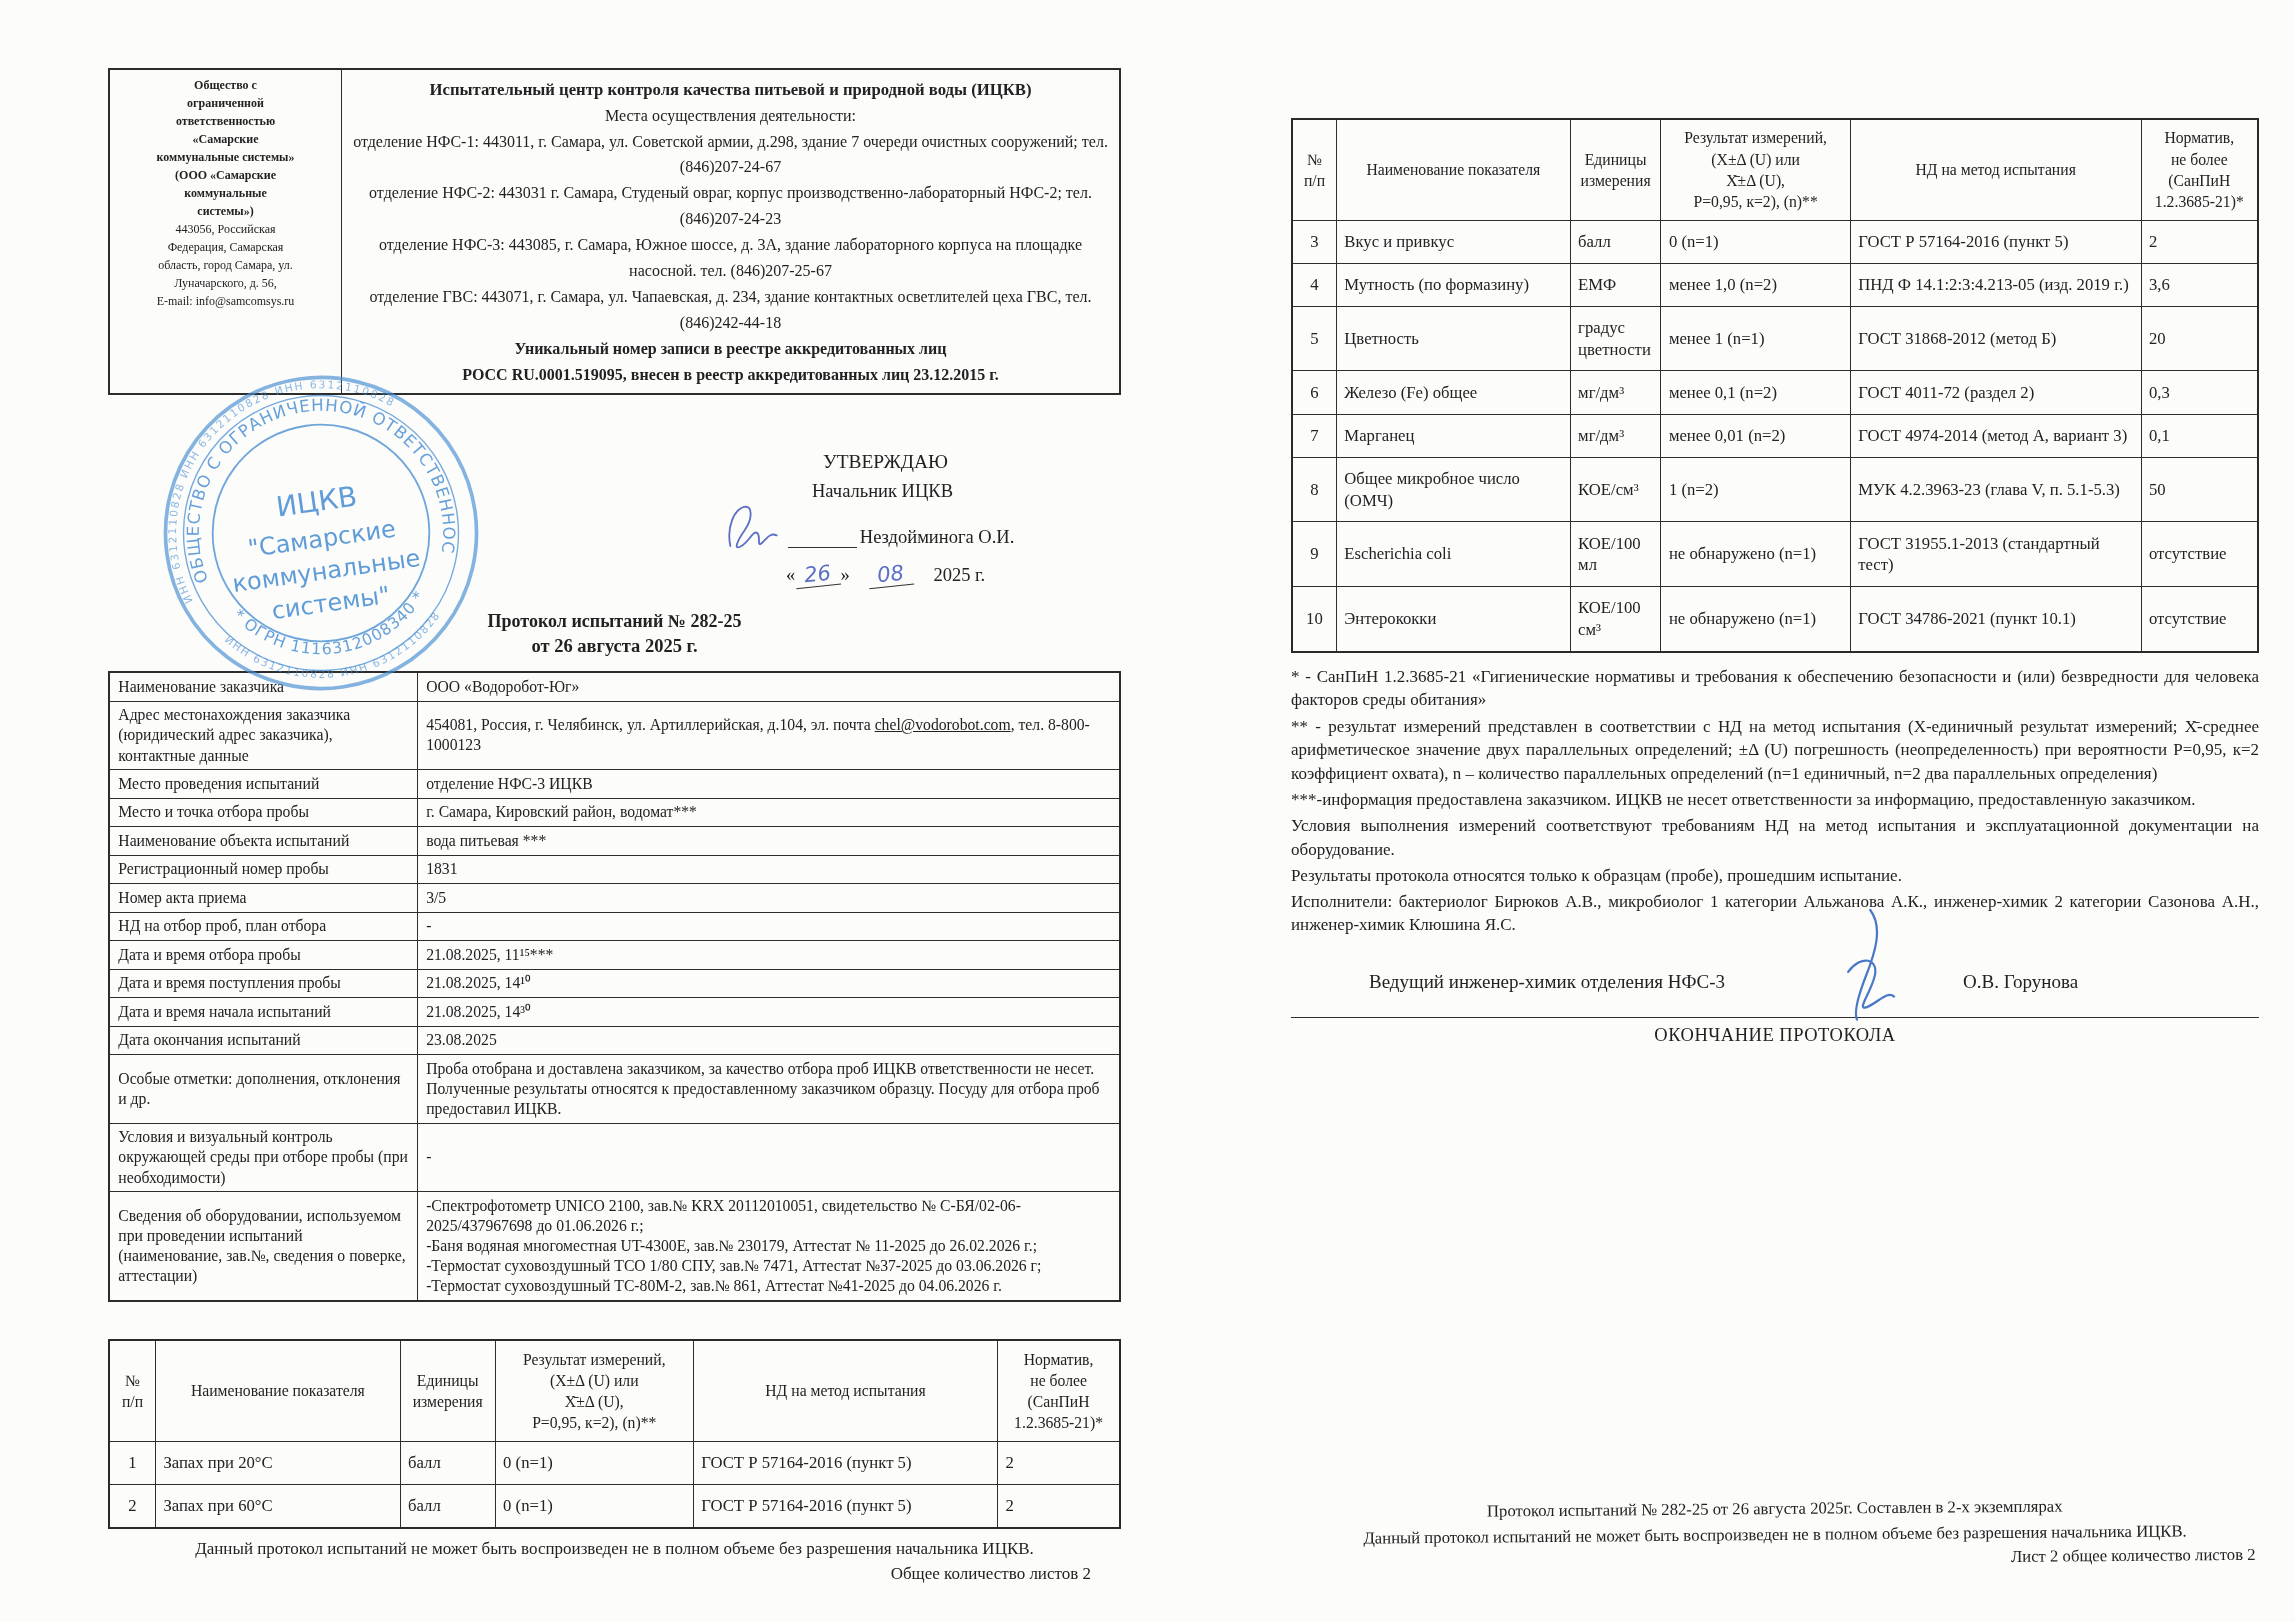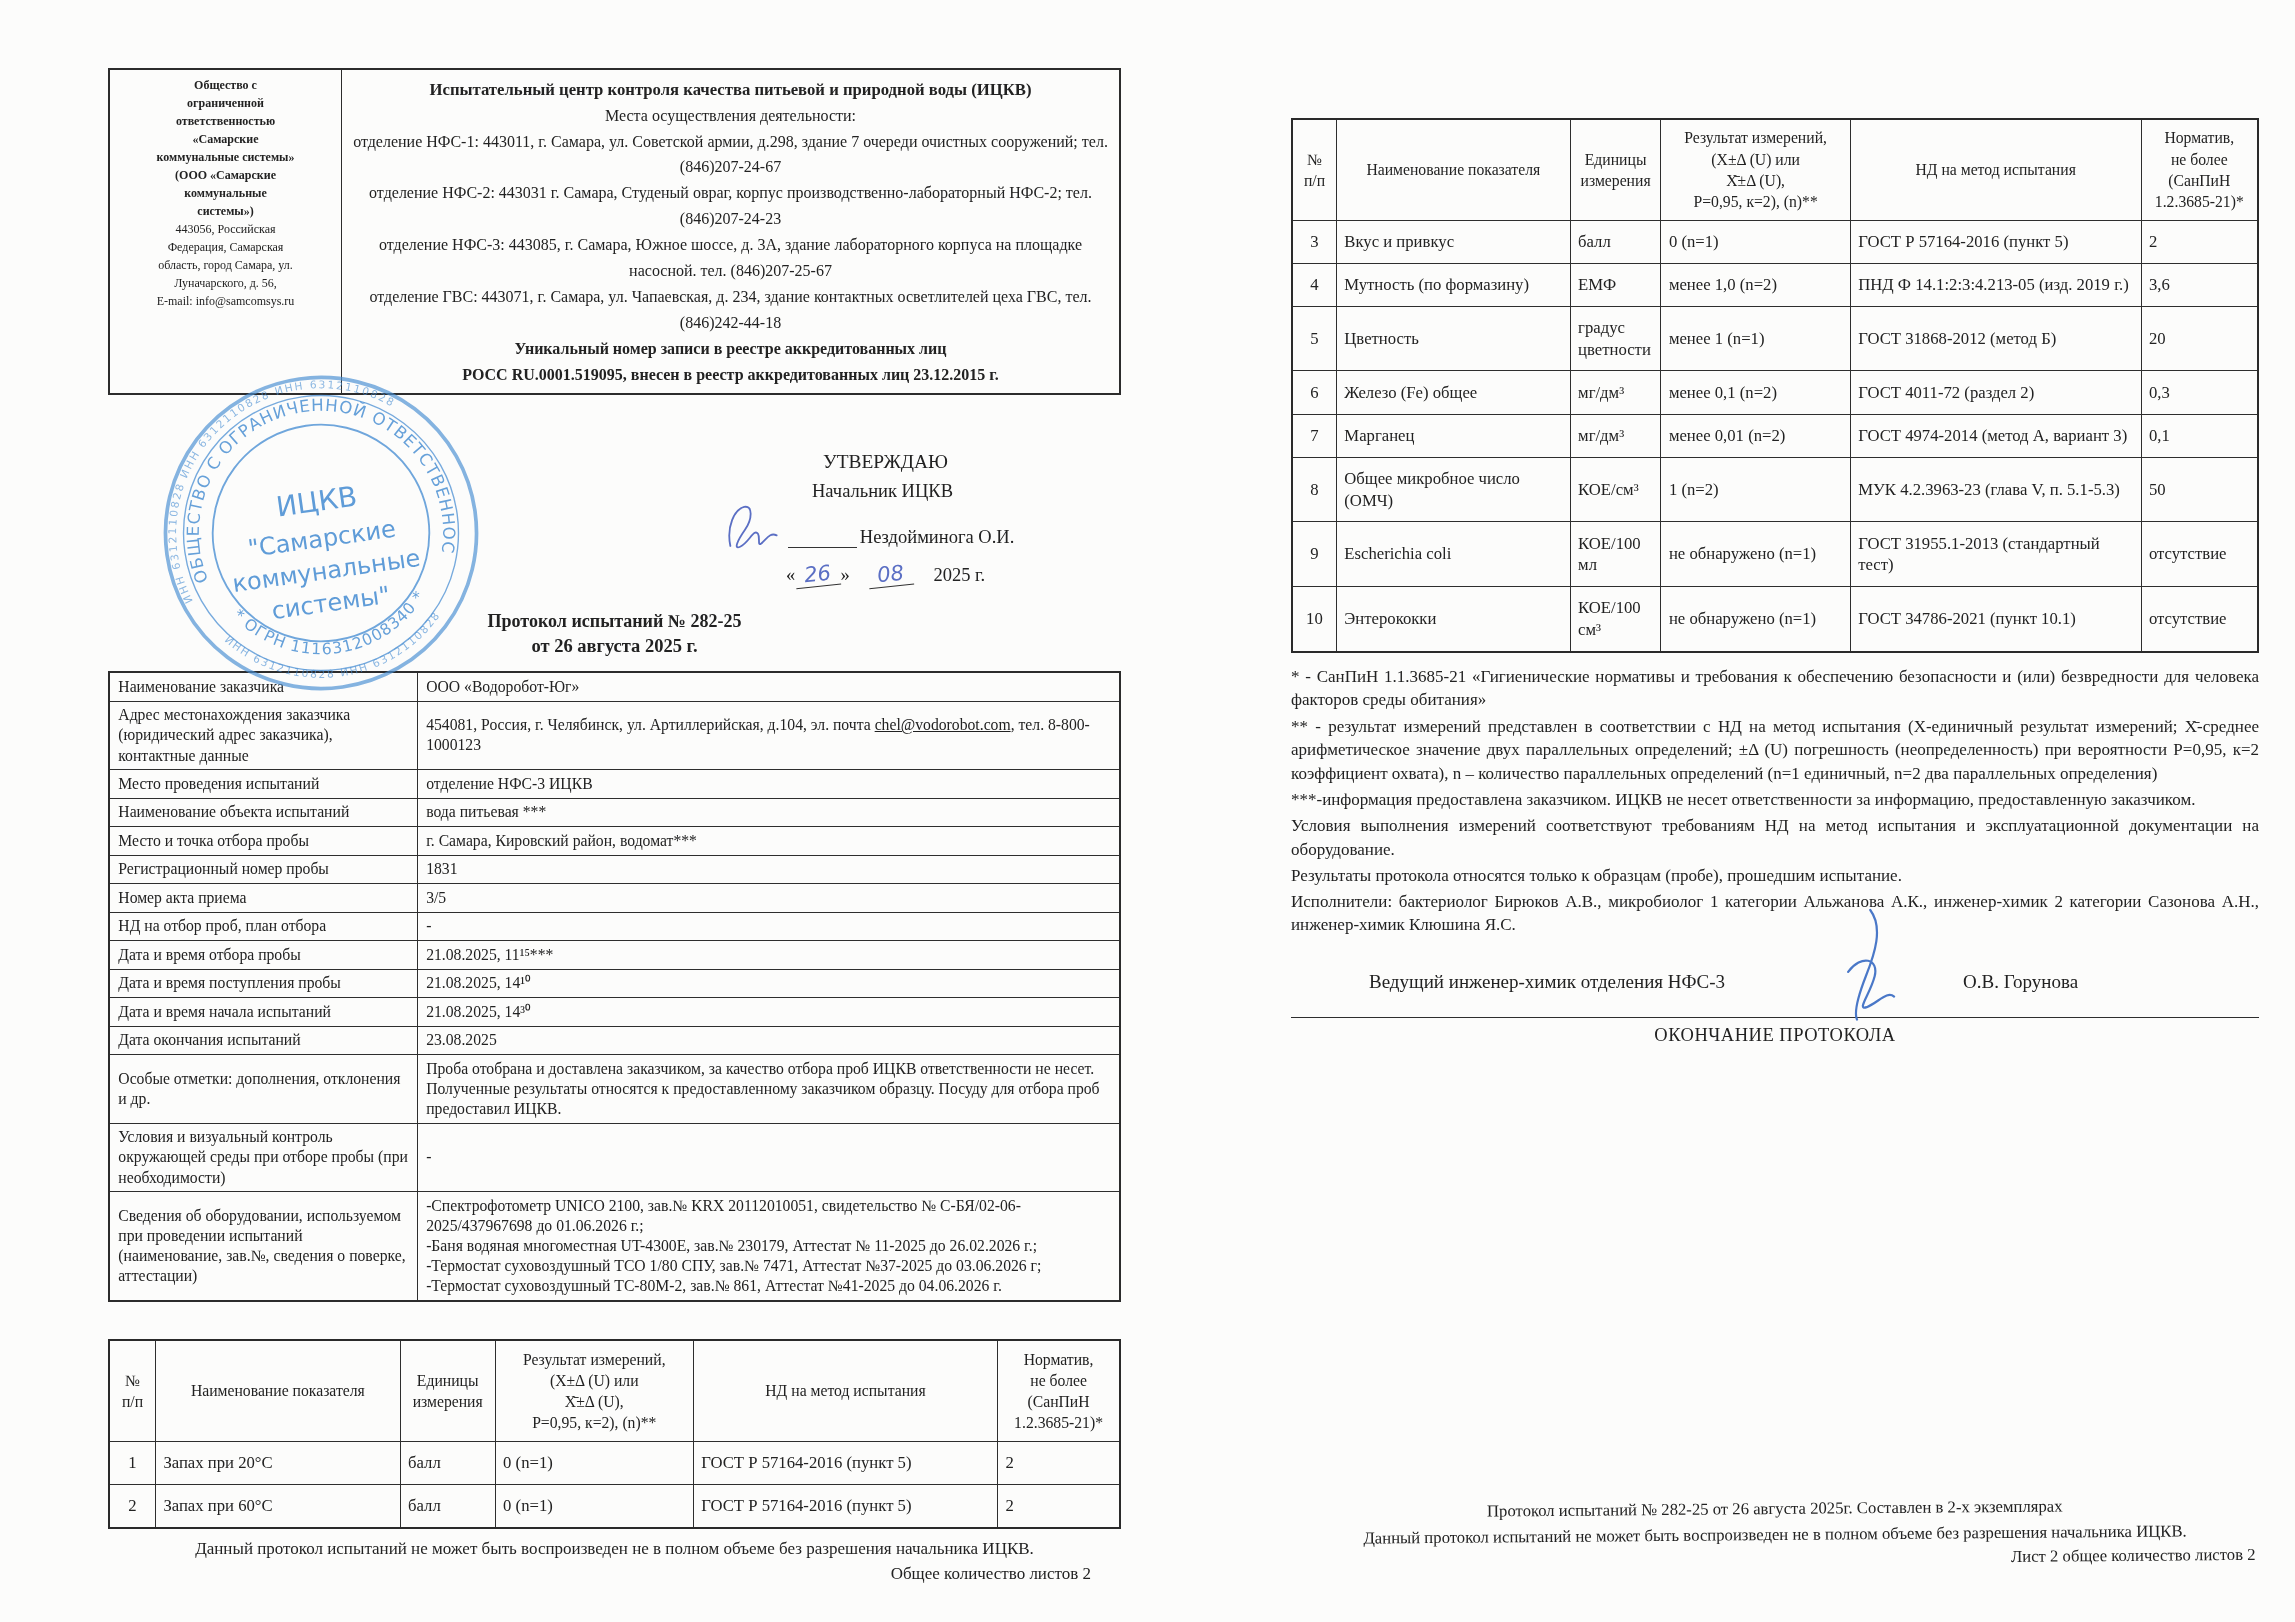--- a/index.html
+++ b/index.html
@@ -184,26 +184,26 @@
         </tr>
         <tr>
           <td class="dl">Адрес местонахождения заказчика (юридический адрес заказчика), контактные данные</td>
           <td class="dv">454081, Россия, г. Челябинск, ул. Артиллерийская, д.104, эл. почта <span class="email">chel@vodorobot.com</span>, тел. 8-800-1000123</td>
         </tr>
         <tr>
           <td class="dl">Место проведения испытаний</td>
           <td class="dv">отделение НФС-3 ИЦКВ</td>
         </tr>
         <tr>
+          <td class="dl">Место и точка отбора пробы</td>
+          <td class="dv">г. Самара, Кировский район, водомат***</td>
+        </tr>
+        <tr>
           <td class="dl">Наименование объекта испытаний</td>
           <td class="dv">вода питьевая ***</td>
-        </tr>
-        <tr>
-          <td class="dl">Место и точка отбора пробы</td>
-          <td class="dv">г. Самара, Кировский район, водомат***</td>
         </tr>
         <tr>
           <td class="dl">Регистрационный номер пробы</td>
           <td class="dv">1831</td>
         </tr>
         <tr>
           <td class="dl">Номер акта приема</td>
           <td class="dv">3/5</td>
         </tr>
         <tr>
@@ -388,21 +388,21 @@
           <td>Энтерококки</td>
           <td>КОЕ/100 см³</td>
           <td>не обнаружено (n=1)</td>
           <td>ГОСТ 34786-2021 (пункт 10.1)</td>
           <td>отсутствие</td>
         </tr>
       </tbody>
   </table>
 
   <div class="notes">
-    <p>* - СанПиН 1.1.3685-21 «Гигиенические нормативы и требования к обеспечению безопасности и (или) безвредности для человека факторов среды обитания»</p>
+    <p>* - СанПиН 1.2.3685-21 «Гигиенические нормативы и требования к обеспечению безопасности и (или) безвредности для человека факторов среды обитания»</p>
     <p>** - результат измерений представлен в соответствии с НД на метод испытания (Х-единичный результат измерений; Х̄-среднее арифметическое значение двух параллельных определений; ±Δ (U) погрешность (неопределенность) при вероятности Р=0,95, к=2 коэффициент охвата), n – количество параллельных определений (n=1 единичный, n=2 два параллельных определения)</p>
     <p>***-информация предоставлена заказчиком. ИЦКВ не несет ответственности за информацию, предоставленную заказчиком.</p>
     <p>Условия выполнения измерений соответствуют требованиям НД на метод испытания и эксплуатационной документации на оборудование.</p>
     <p>Результаты протокола относятся только к образцам (пробе), прошедшим испытание.</p>
     <p>Исполнители: бактериолог Бирюков А.В., микробиолог 1 категории Альжанова А.К., инженер-химик 2 категории Сазонова А.Н., инженер-химик Клюшина Я.С.</p>
   </div>
 
   <div class="sign-row">
     <span class="s-role">Ведущий инженер-химик отделения НФС-3</span>
     <svg class="sig2" viewBox="0 0 240 280">

